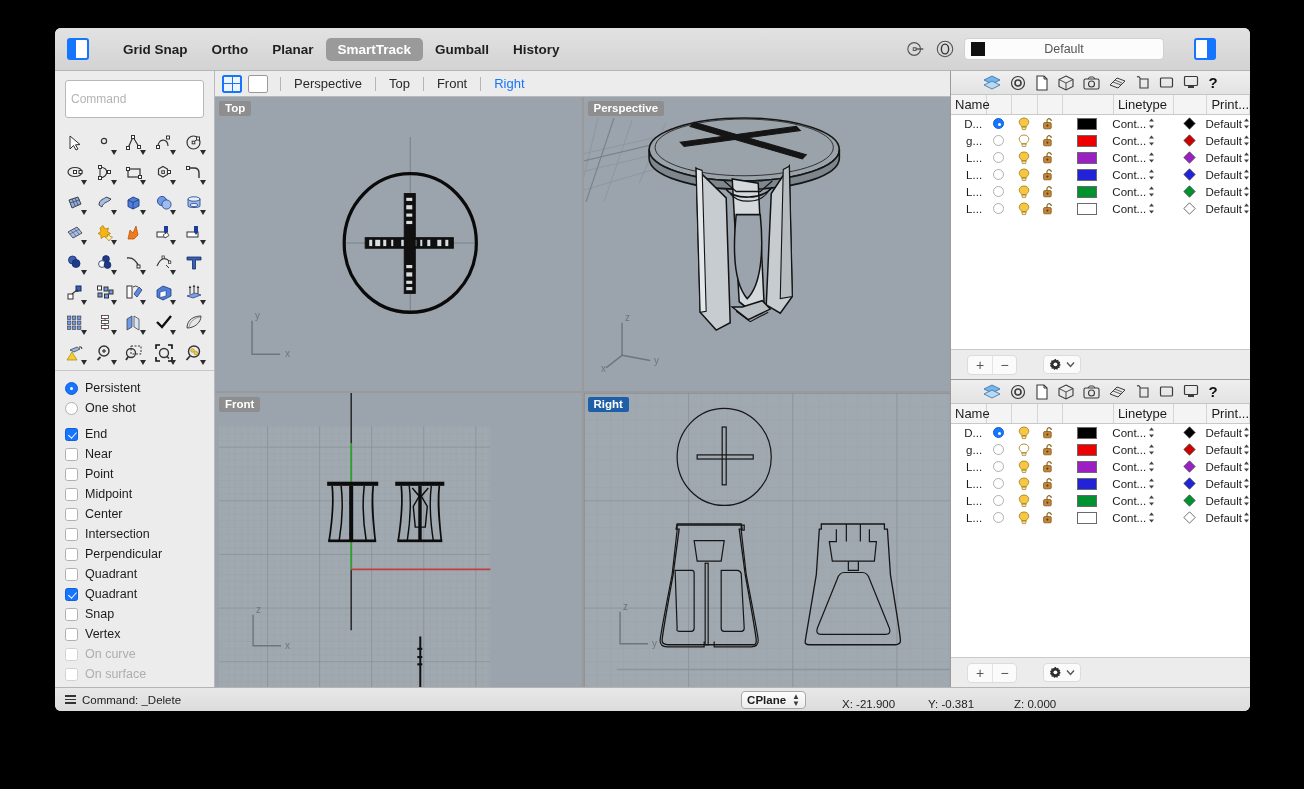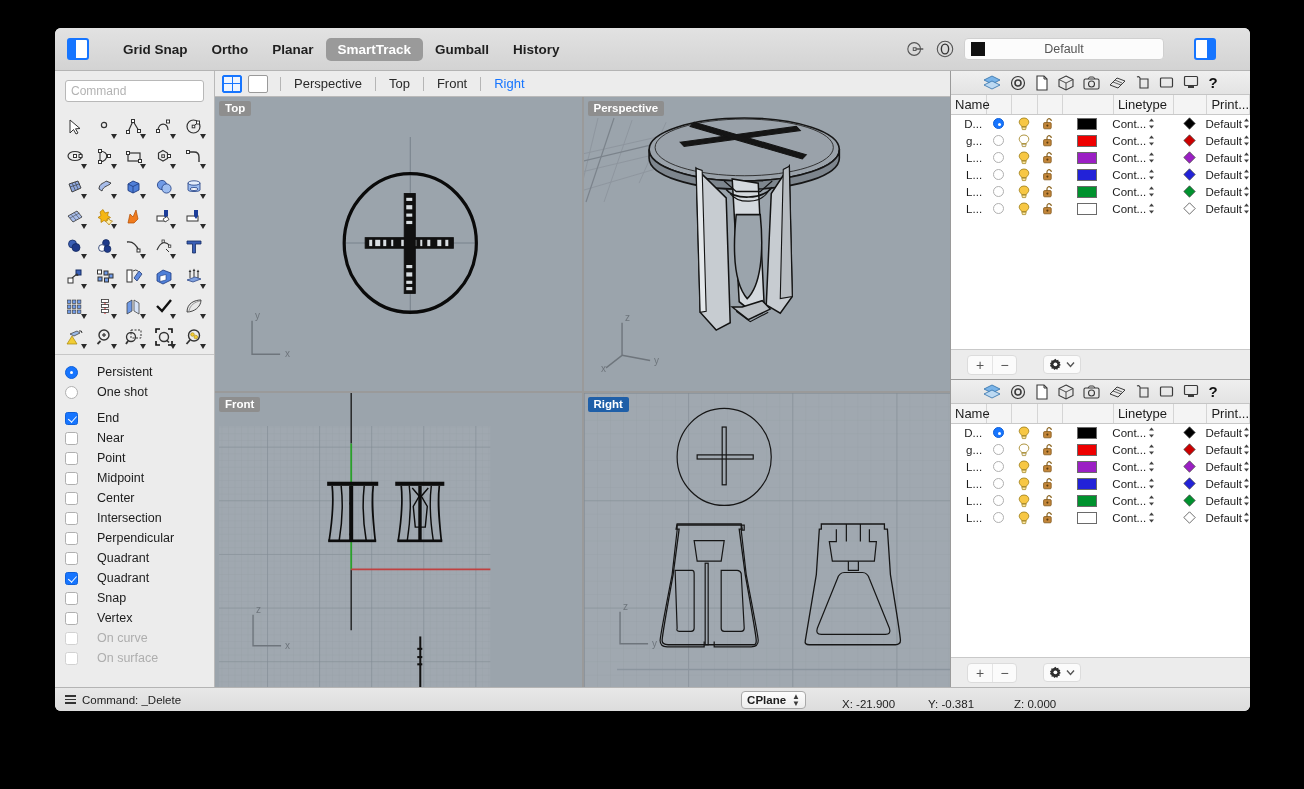--- a/index.html
+++ b/index.html
@@ -87,21 +87,21 @@
 
   
   .left-bar {
     width: 160px; flex: 0 0 160px;
     background: #ececec;
     border-right: 1px solid #b9b9b9;
     display: flex; flex-direction: column;
   }
   .cmd-wrap { padding: 9px 10px 6px 10px; }
   .cmd-input {
-    width: 100%; height: 22px;
+    width: 100%; height: 38px;
     border: 1px solid #b8b8b8; border-radius: 3px;
     background: #fff; font-size: 12px; color: #333;
     padding: 0 5px; outline: none;
     font-family: "Liberation Sans", sans-serif;
   }
   .cmd-input::placeholder { color: #b3b3b3; }
   .tool-grid {
     display: grid; grid-template-columns: repeat(5, 1fr);
     padding: 4px 5px 2px 5px; gap: 0px;
   }
@@ -117,21 +117,21 @@
     border-right: 3.5px solid transparent;
     border-top: 5px solid #2b2b2b;
   }
   .osnap-panel {
     border-top: 1px solid #c7c7c7;
     background: #ececec;
     padding: 7px 0 4px 10px;
     flex: 1 1 auto;
   }
   .osnap-row {
-    display: flex; align-items: center; gap: 19px;
+    display: flex; align-items: center; gap: 7px;
     height: 20px; font-size: 12.5px; color: #1c1c1c;
   }
   .osnap-row.dim { color: #aeaeae; }
   .osnap-spacer { height: 6px; }
   .radio {
     width: 13px; height: 13px; border-radius: 50%;
     border: 1px solid #b0b0b0; background: #fff;
     flex: 0 0 13px;
   }
   .radio.on {

